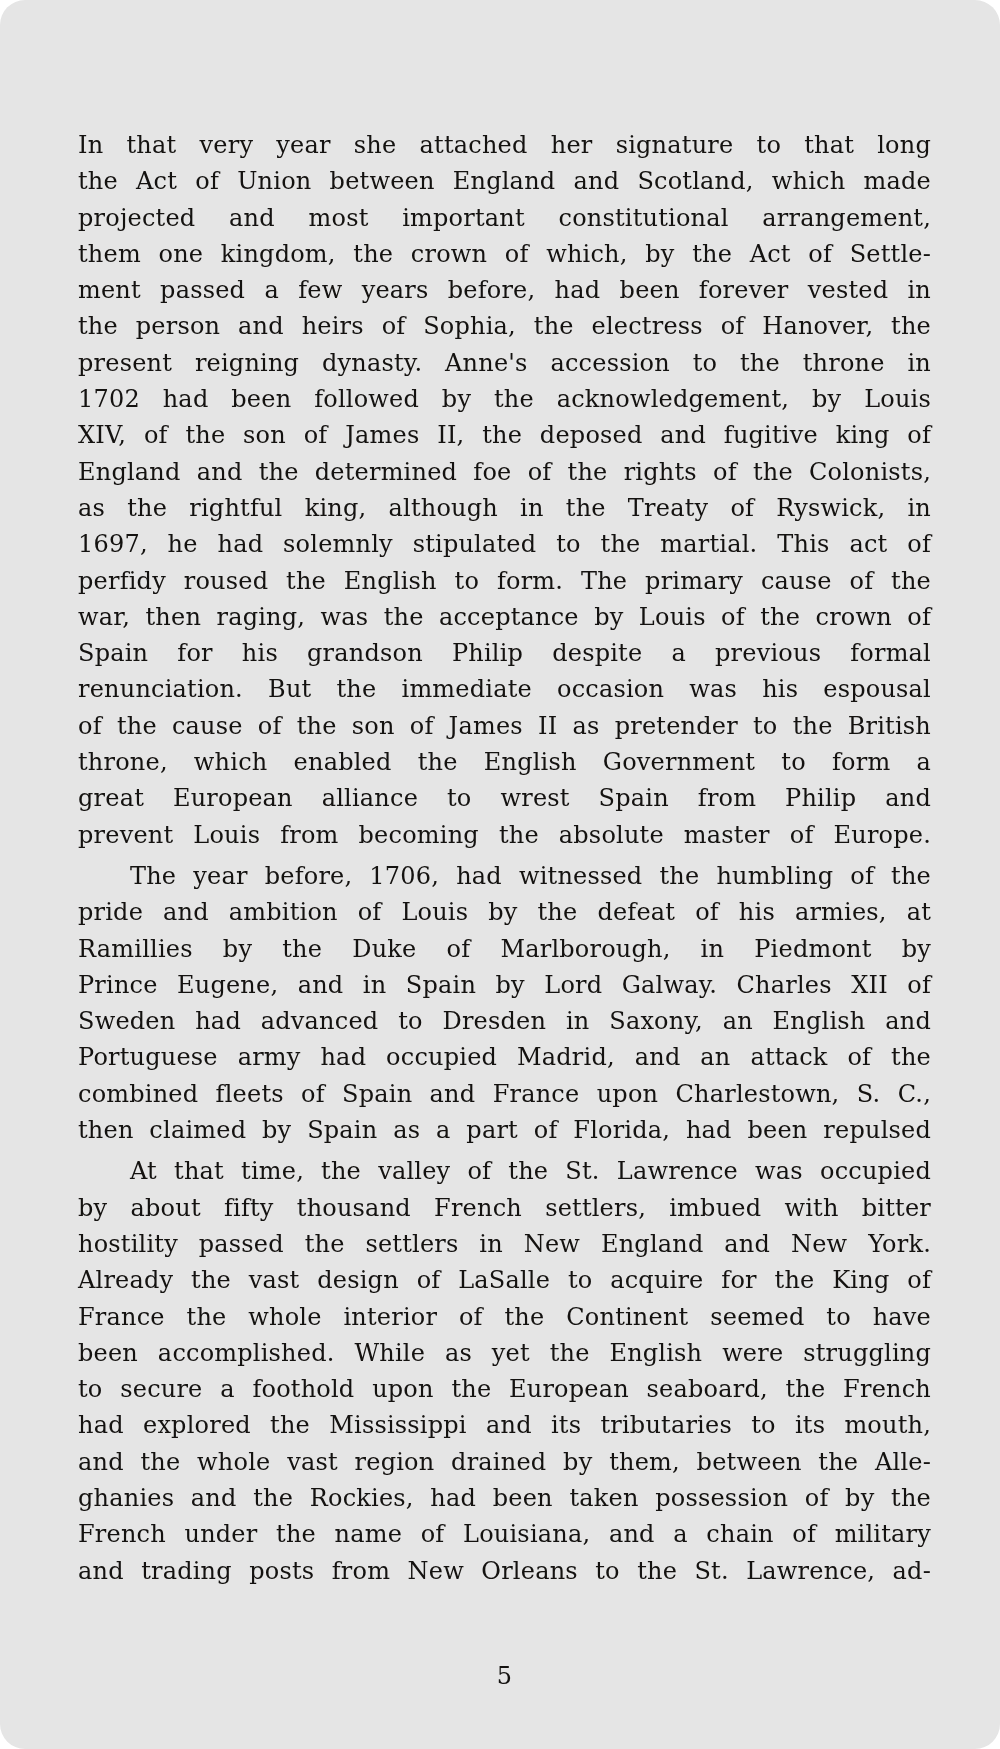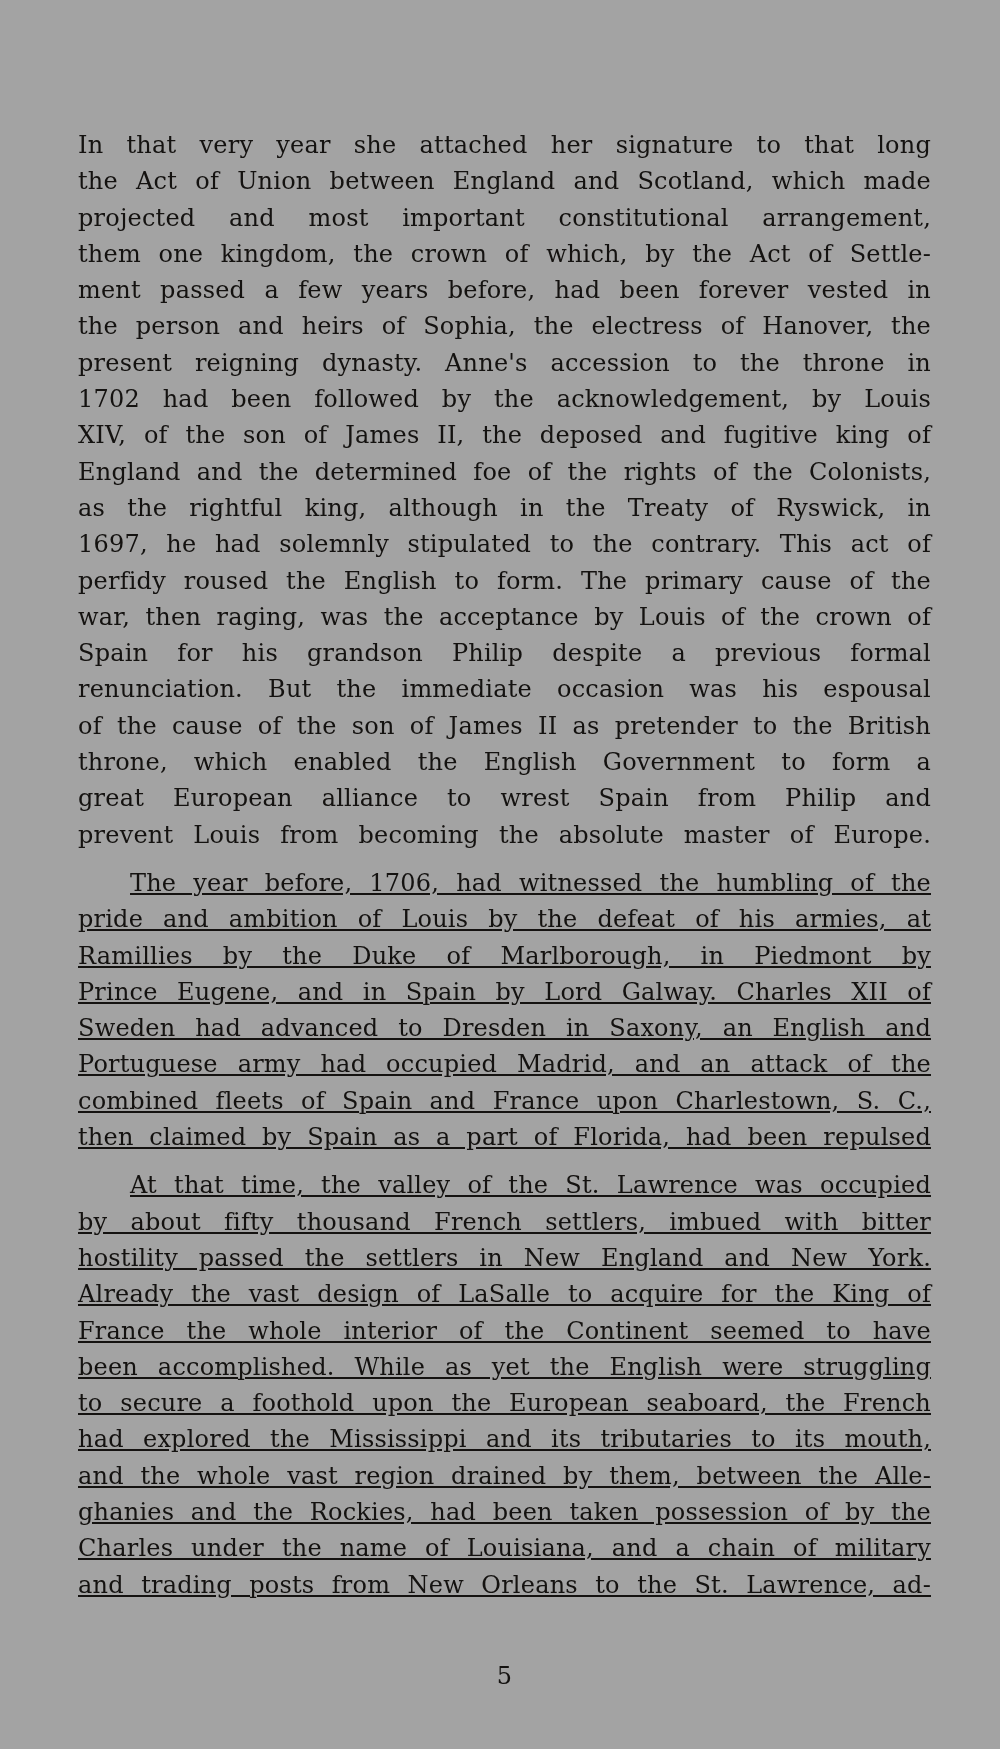--- a/index.html
+++ b/index.html
@@ -9,35 +9,36 @@
   body {
     width: 1000px;
     height: 1749px;
     background: #ffffff;
     position: relative;
     font-family: "DejaVu Serif", "Liberation Serif", serif;
   }
   .page {
     position: absolute;
     inset: 0;
-    background: #a3a3a3;
+    background: #e5e5e5;
     color: #141210;
     overflow: hidden;
+    border-radius: 25px;
   }
   .text-block {
     position: absolute;
     left: 78px;
     top: 127px;
     width: 853px;
     font-size: 24px;
     line-height: 36.3px;
     letter-spacing: 0.2px;
   }
   .paragraph { margin: 0; }
-  .paragraph + .paragraph { margin-top: 12px; text-decoration: underline; }
+  .paragraph + .paragraph { margin-top: 5px; }
   .line {
     text-align: justify;
     text-align-last: justify;
     white-space: normal;
   }
   .line.no-stretch {
     text-align-last: left;
   }
   .paragraph.indent .line:first-child {
     padding-left: 52px;
@@ -62,21 +63,21 @@
         <div class="line">the Act of Union between England and Scotland, which made</div>
         <div class="line">projected and most important constitutional arrangement,</div>
         <div class="line">them one kingdom, the crown of which, by the Act of Settle-</div>
         <div class="line">ment passed a few years before, had been forever vested in</div>
         <div class="line">the person and heirs of Sophia, the electress of Hanover, the</div>
         <div class="line">present reigning dynasty. Anne's accession to the throne in</div>
         <div class="line">1702 had been followed by the acknowledgement, by Louis</div>
         <div class="line">XIV, of the son of James II, the deposed and fugitive king of</div>
         <div class="line">England and the determined foe of the rights of the Colonists,</div>
         <div class="line">as the rightful king, although in the Treaty of Ryswick, in</div>
-        <div class="line">1697, he had solemnly stipulated to the contrary. This act of</div>
+        <div class="line">1697, he had solemnly stipulated to the martial. This act of</div>
         <div class="line">perfidy roused the English to form. The primary cause of the</div>
         <div class="line">war, then raging, was the acceptance by Louis of the crown of</div>
         <div class="line">Spain for his grandson Philip despite a previous formal</div>
         <div class="line">renunciation. But the immediate occasion was his espousal</div>
         <div class="line">of the cause of the son of James II as pretender to the British</div>
         <div class="line">throne, which enabled the English Government to form a</div>
         <div class="line">great European alliance to wrest Spain from Philip and</div>
         <div class="line">prevent Louis from becoming the absolute master of Europe.</div>
       </div>
       <div class="paragraph indent">
@@ -93,18 +94,18 @@
         <div class="line">At that time, the valley of the St. Lawrence was occupied</div>
         <div class="line">by about fifty thousand French settlers, imbued with bitter</div>
         <div class="line">hostility passed the settlers in New England and New York.</div>
         <div class="line">Already the vast design of LaSalle to acquire for the King of</div>
         <div class="line">France the whole interior of the Continent seemed to have</div>
         <div class="line">been accomplished. While as yet the English were struggling</div>
         <div class="line">to secure a foothold upon the European seaboard, the French</div>
         <div class="line">had explored the Mississippi and its tributaries to its mouth,</div>
         <div class="line">and the whole vast region drained by them, between the Alle-</div>
         <div class="line">ghanies and the Rockies, had been taken possession of by the</div>
-        <div class="line">Charles under the name of Louisiana, and a chain of military</div>
+        <div class="line">French under the name of Louisiana, and a chain of military</div>
         <div class="line">and trading posts from New Orleans to the St. Lawrence, ad-</div>
       </div>
     </div>
   <div class="page-number">5</div>
 </div>
 
 </body></html>

